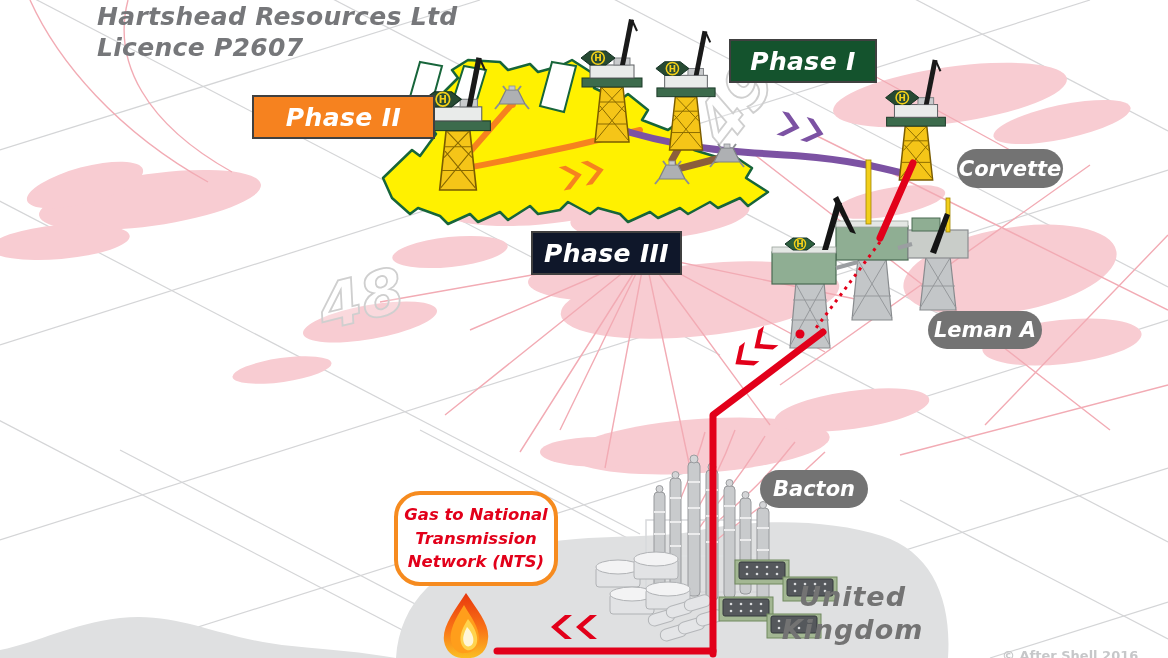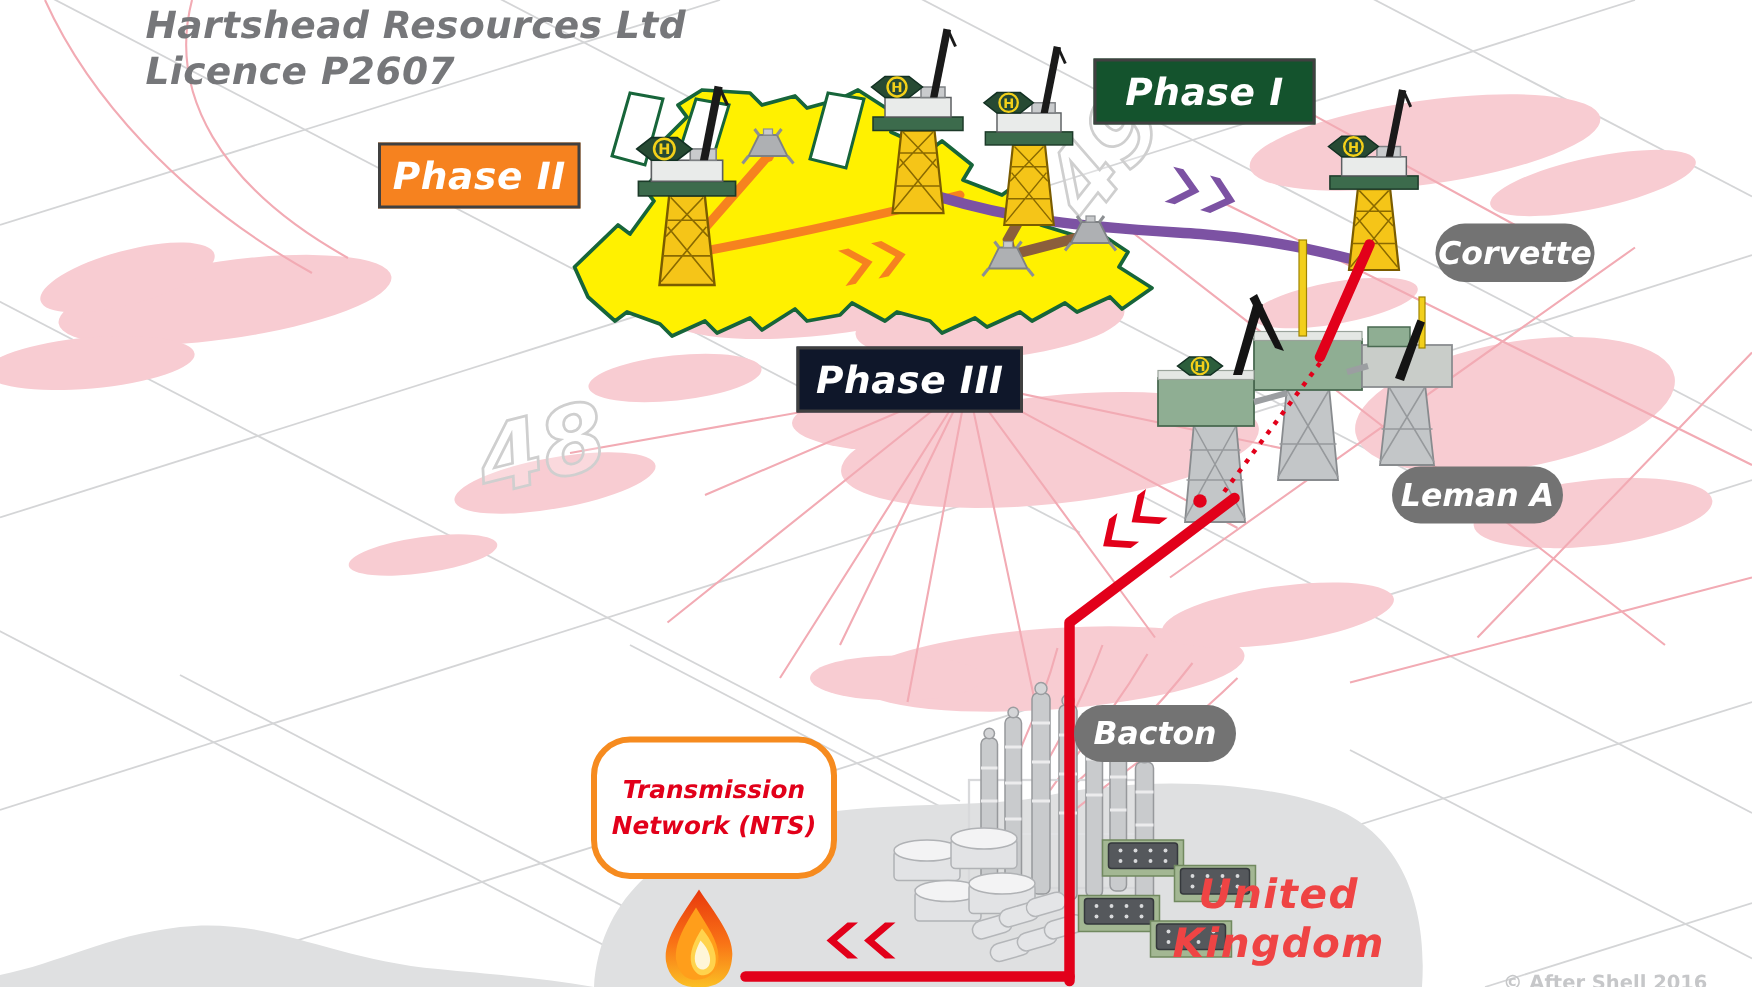--- a/index.html
+++ b/index.html
@@ -11,39 +11,39 @@
   .abs{position:absolute;}
   .title-block{
     left:97px;top:2px;color:#76777a;font-weight:bold;font-style:italic;
     font-size:25px;line-height:1.22;letter-spacing:.3px;
   }
   .phase-box{
     display:flex;align-items:center;justify-content:center;
     color:#ffffff;font-weight:bold;font-style:italic;font-size:25px;
     border:2px solid #404040;box-sizing:border-box;letter-spacing:.4px;
   }
-  .phase2{left:252px;top:95px;width:135px;height:44px;background:#f6821f;}
+  .phase2{left:252px;top:95px;width:183px;height:44px;background:#f6821f;}
   .phase1{left:729px;top:39px;width:148px;height:44px;background:#14532d;}
   .phase3{left:531px;top:231px;width:151px;height:44px;background:#0f172a;}
   .pill{
     display:flex;align-items:center;justify-content:center;background:#737373;
     color:#ffffff;font-weight:bold;font-style:italic;font-size:21px;border-radius:20px;
   }
   .pill-corvette{left:957px;top:149px;width:106px;height:39px;}
   .pill-leman{left:928px;top:311px;width:114px;height:38px;text-align:center;}
-  .pill-bacton{left:716px;top:470px;width:108px;height:38px;}
+  .pill-bacton{left:760px;top:470px;width:108px;height:38px;}
   .nts-box{
     left:394px;top:491px;width:164px;height:95px;background:#ffffff;
     border:4px solid #f68b1f;border-radius:26px;box-sizing:border-box;
     display:flex;flex-direction:column;align-items:center;justify-content:center;
     color:#e2001a;font-weight:bold;font-style:italic;font-size:16.5px;line-height:1.42;
     text-align:center;
   }
   .uk-label{
-    left:770px;top:581px;width:165px;text-align:center;color:#ef4444;
+    left:770px;top:581px;width:165px;text-align:center;color:#737373;
     font-weight:bold;font-style:italic;font-size:27px;line-height:1.22;letter-spacing:1px;
   }
   .attribution{left:1002px;top:648px;font-size:13px;color:#c6c7c9;font-weight:bold;}
   .quad{
     font-size:62px;font-weight:bold;font-style:italic;
     fill:#ffffff;fill-opacity:.25;stroke:#cfcfcf;stroke-width:1.8;
     font-family:"DejaVu Sans","Liberation Sans",sans-serif;
   }
   .hl{font-size:9px;font-weight:bold;fill:#f3d019;text-anchor:middle;
       font-family:"DejaVu Sans","Liberation Sans",sans-serif;}
@@ -361,20 +361,21 @@
     <span>Corvette</span>
   </div>
 <div class="abs pill pill-leman">
     <span>Leman A</span>
   </div>
 <div class="abs pill pill-bacton">
     <span>Bacton</span>
   </div>
 
 <div class="abs nts-box">
+  <div>Gas to National</div>
   <div>Transmission</div>
   <div>Network (NTS)</div>
 </div>
 
 <div class="abs uk-label">
   <div>United</div>
   <div>Kingdom</div>
 </div>
 
 <div class="abs attribution">© After Shell 2016</div>

